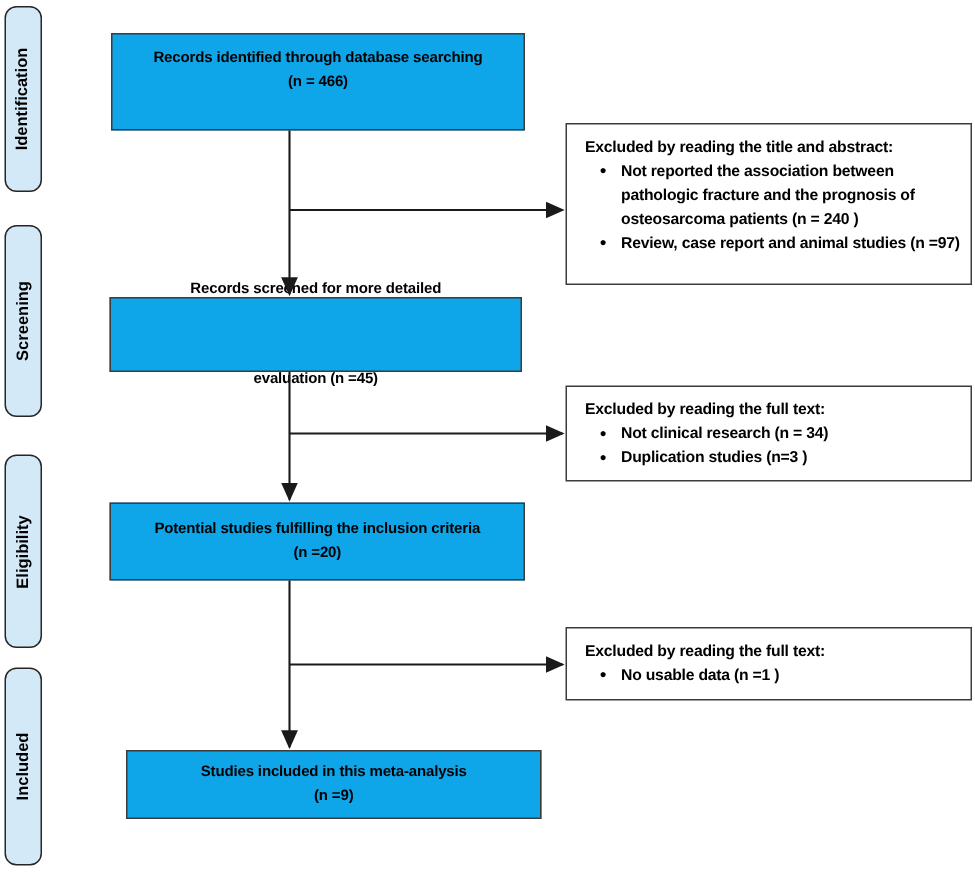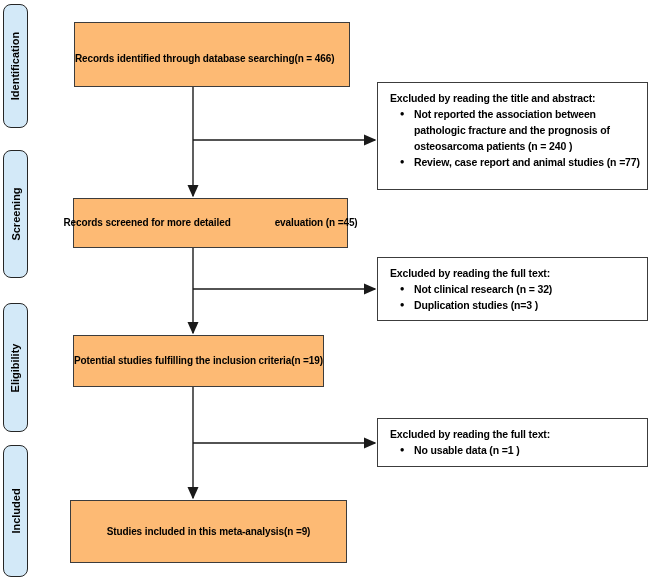--- a/index.html
+++ b/index.html
@@ -32,25 +32,25 @@
     transform: rotate(-90deg);
     white-space: nowrap;
     font-weight: bold;
     font-size: 11px;
     color: #000000;
     letter-spacing: 0px;
   }
   
   .flow-box {
     position: absolute;
-    background: #fdba74;
+    background: #0ea5e9;
     border: 1.7px solid #3c3c3c;
     box-sizing: border-box;
     display: flex;
-    flex-direction: row;
+    flex-direction: column;
     align-items: center;
     justify-content: center;
     text-align: center;
     font-weight: bold;
     font-size: 10px;
     letter-spacing: -0.1px;
     line-height: 16px;
     color: #000000;
   }
   .flow-box.top-align {
@@ -118,47 +118,47 @@
   <div class="flow-box top-align" style="left:74px; top:22px; width:276px; height:65px;">
     <div class="line">Records identified through database searching</div>
     <div class="line">(n = 466)</div>
   </div>
 
   <div class="flow-box" style="left:73px; top:198px; width:275px; height:50px;gap:44px;">
     <div class="line">Records screened for more detailed</div>
     <div class="line">evaluation (n =45)</div>
   </div>
 
-  <div class="flow-box" style="left:73px; top:335px; width:251px; height:52px;">
+  <div class="flow-box" style="left:73px; top:335px; width:277px; height:52px;">
     <div class="line">Potential studies fulfilling the inclusion criteria</div>
-    <div class="line">(n =19)</div>
+    <div class="line">(n =20)</div>
   </div>
 
-  <div class="flow-box" style="left:70px; top:500px; width:277px; height:63px;">
+  <div class="flow-box" style="left:84px; top:500px; width:277px; height:46px;">
     <div class="line">Studies included in this meta-analysis</div>
     <div class="line">(n =9)</div>
   </div>
 
   <div class="excl-box" style="left:377px; top:82px; width:271px; height:108px;">
     <div class="excl-heading">Excluded by reading the title and abstract:</div>
     <div class="excl-item">
       <span class="bullet">●</span>
       <span class="item-text">Not reported the association between pathologic fracture and the prognosis of osteosarcoma patients  (n = 240  )</span>
     </div>
     <div class="excl-item">
       <span class="bullet">●</span>
-      <span class="item-text">Review, case report and animal studies (n =77)</span>
+      <span class="item-text">Review, case report and animal studies (n =97)</span>
     </div>
   </div>
 
   <div class="excl-box" style="left:377px; top:257px; width:271px; height:64px;">
     <div class="excl-heading">Excluded by reading the full text:</div>
     <div class="excl-item">
       <span class="bullet">●</span>
-      <span class="item-text">Not clinical research (n = 32)</span>
+      <span class="item-text">Not clinical research (n = 34)</span>
     </div>
     <div class="excl-item">
       <span class="bullet">●</span>
       <span class="item-text">Duplication studies (n=3 )</span>
     </div>
   </div>
 
   <div class="excl-box" style="left:377px; top:418px; width:271px; height:49px;">
     <div class="excl-heading">Excluded by reading the full text:</div>
     <div class="excl-item">

